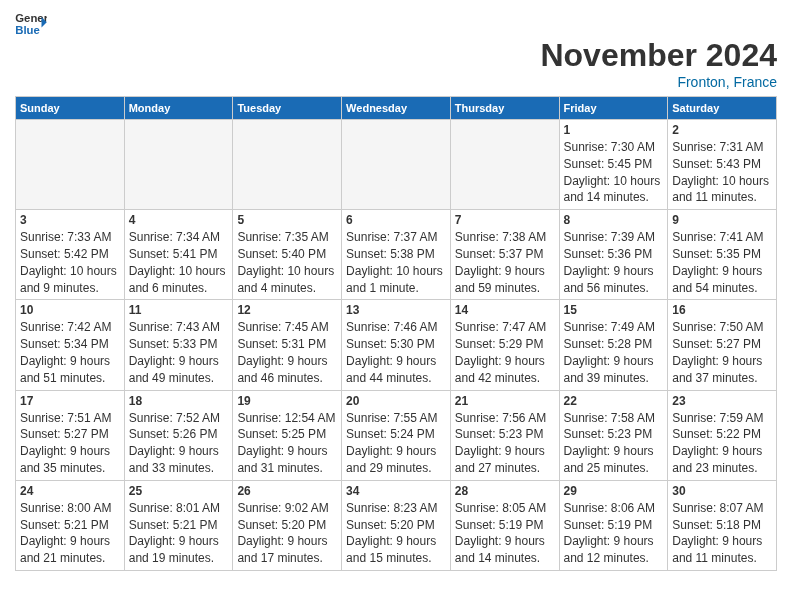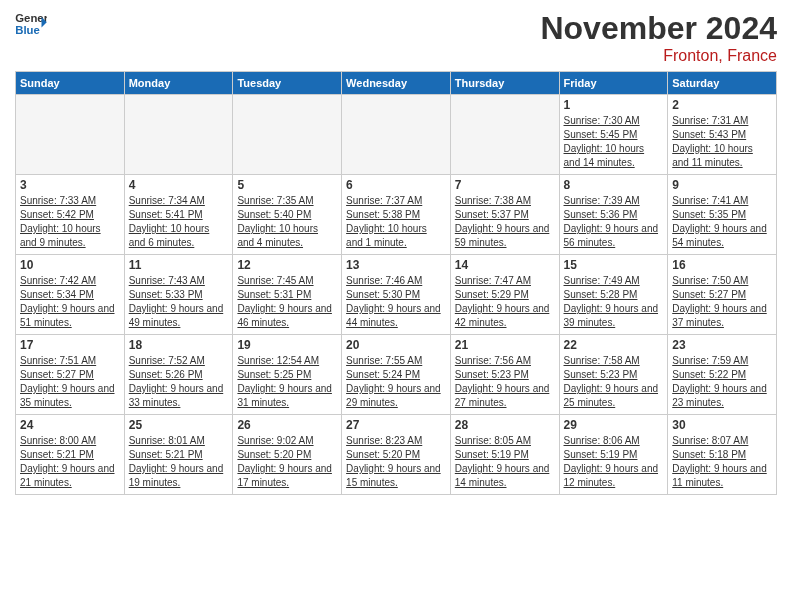--- a/index.html
+++ b/index.html
@@ -24,29 +24,30 @@
       display: flex;
       align-items: center;
       gap: 4px;
     }
     .logo-icon {
       width: 32px;
       height: 28px;
     }
     .title-block {
       text-align: right;
+      margin-top: 27px;
     }
     .month-title {
       font-size: 32px;
       font-weight: bold;
       color: #333;
     }
     .location {
-      font-size: 16px;
-      color: #b91c1c;
+      font-size: 14px;
+      color: #0369a1;
     }
     .calendar-table {
       width: 100%;
       border-collapse: collapse;
       table-layout: fixed;
       padding-left: 32px;
     }
     .calendar-table th {
       background-color: #1a6bb5;
       color: #fff;
@@ -68,24 +69,23 @@
     .calendar-table td.empty {
       background: #f5f5f5;
     }
     .day-number {
       font-size: 12px;
       font-weight: bold;
       display: block;
       margin-bottom: 2px;
     }
     .cell-info {
-      font-size: 10px;
+      font-size: 12px;
       line-height: 1.4;
       color: #333;
-      text-decoration: underline;
     }
   </style>
 </head>
 <body>
 
 <div class="container">
   <div class="header-row">
     <div class="logo">
       <svg class="logo-icon" viewBox="0 0 36 32">
         <text x="0" y="14" font-size="13" font-weight="bold" fill="#333">General</text>
@@ -276,21 +276,21 @@
 Sunset: 5:21 PM
 Daylight: 9 hours and 19 minutes.</div>
           </td>
           <td>
             <span class="day-number">26</span>
             <div class="cell-info">Sunrise: 9:02 AM
 Sunset: 5:20 PM
 Daylight: 9 hours and 17 minutes.</div>
           </td>
           <td>
-            <span class="day-number">27</span>
+            <span class="day-number">34</span>
             <div class="cell-info">Sunrise: 8:23 AM
 Sunset: 5:20 PM
 Daylight: 9 hours and 15 minutes.</div>
           </td>
           <td>
             <span class="day-number">28</span>
             <div class="cell-info">Sunrise: 8:05 AM
 Sunset: 5:19 PM
 Daylight: 9 hours and 14 minutes.</div>
           </td>

